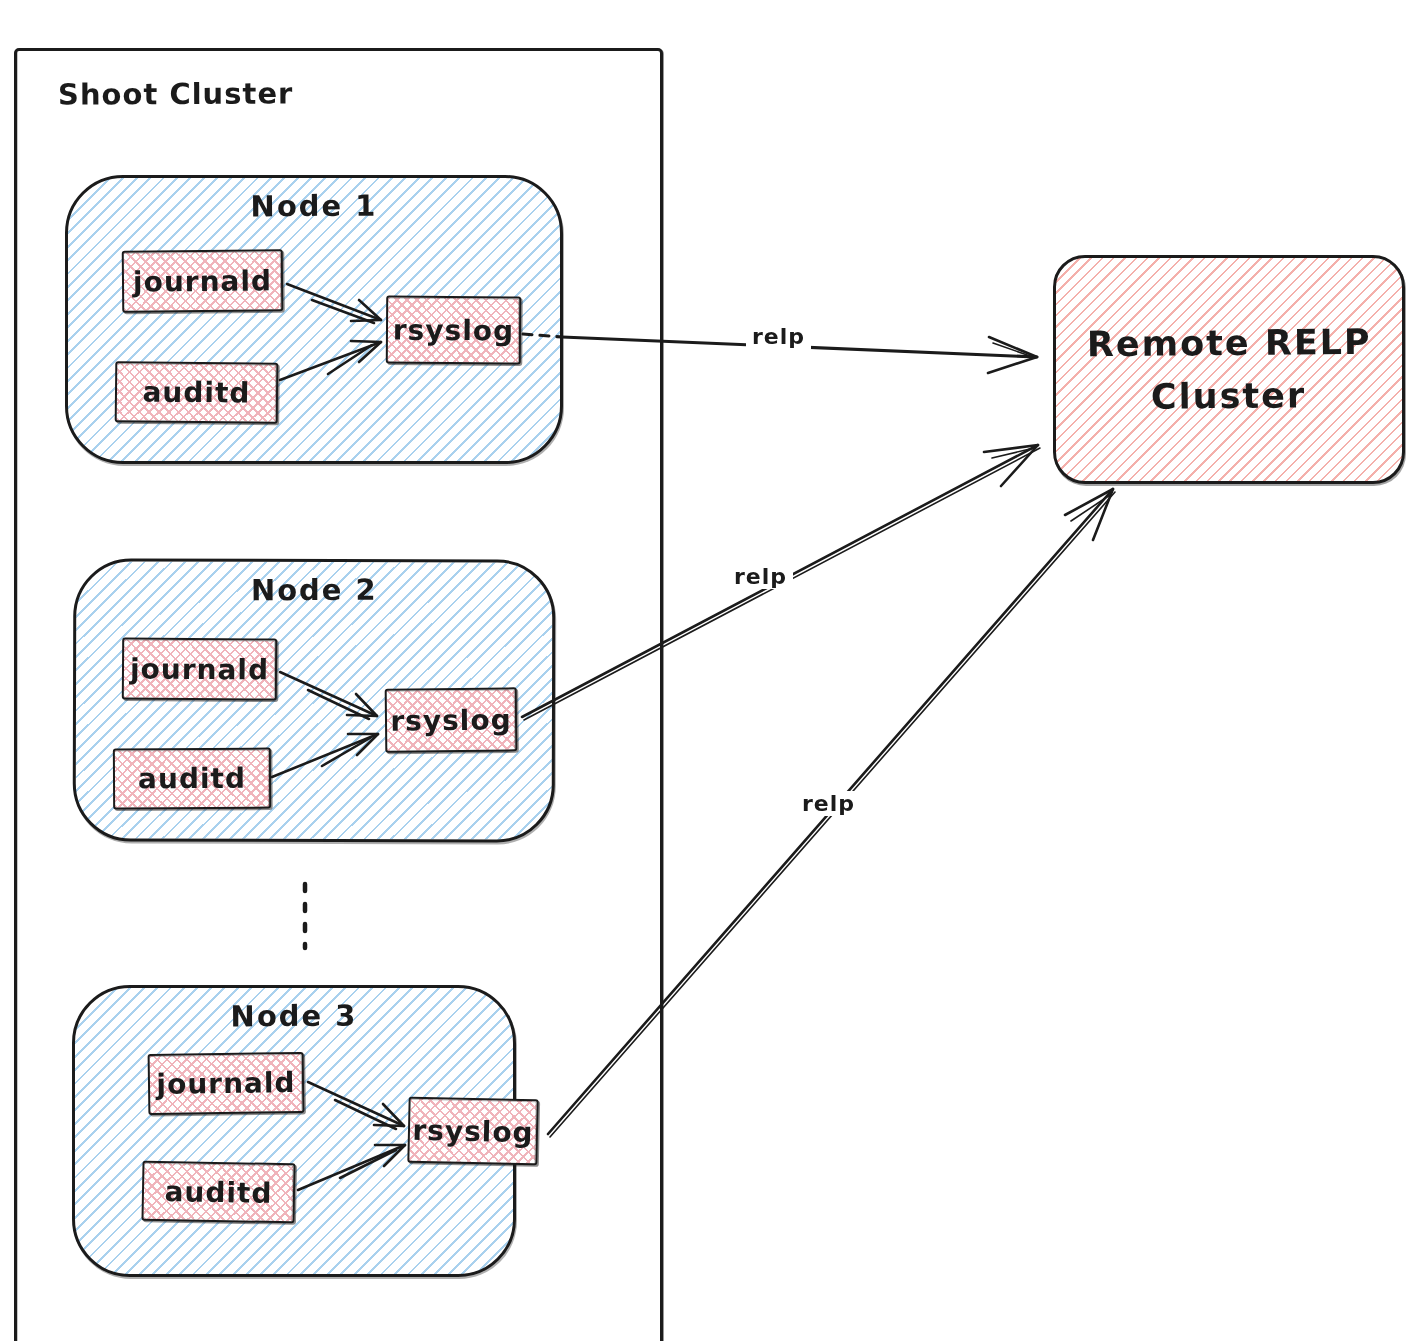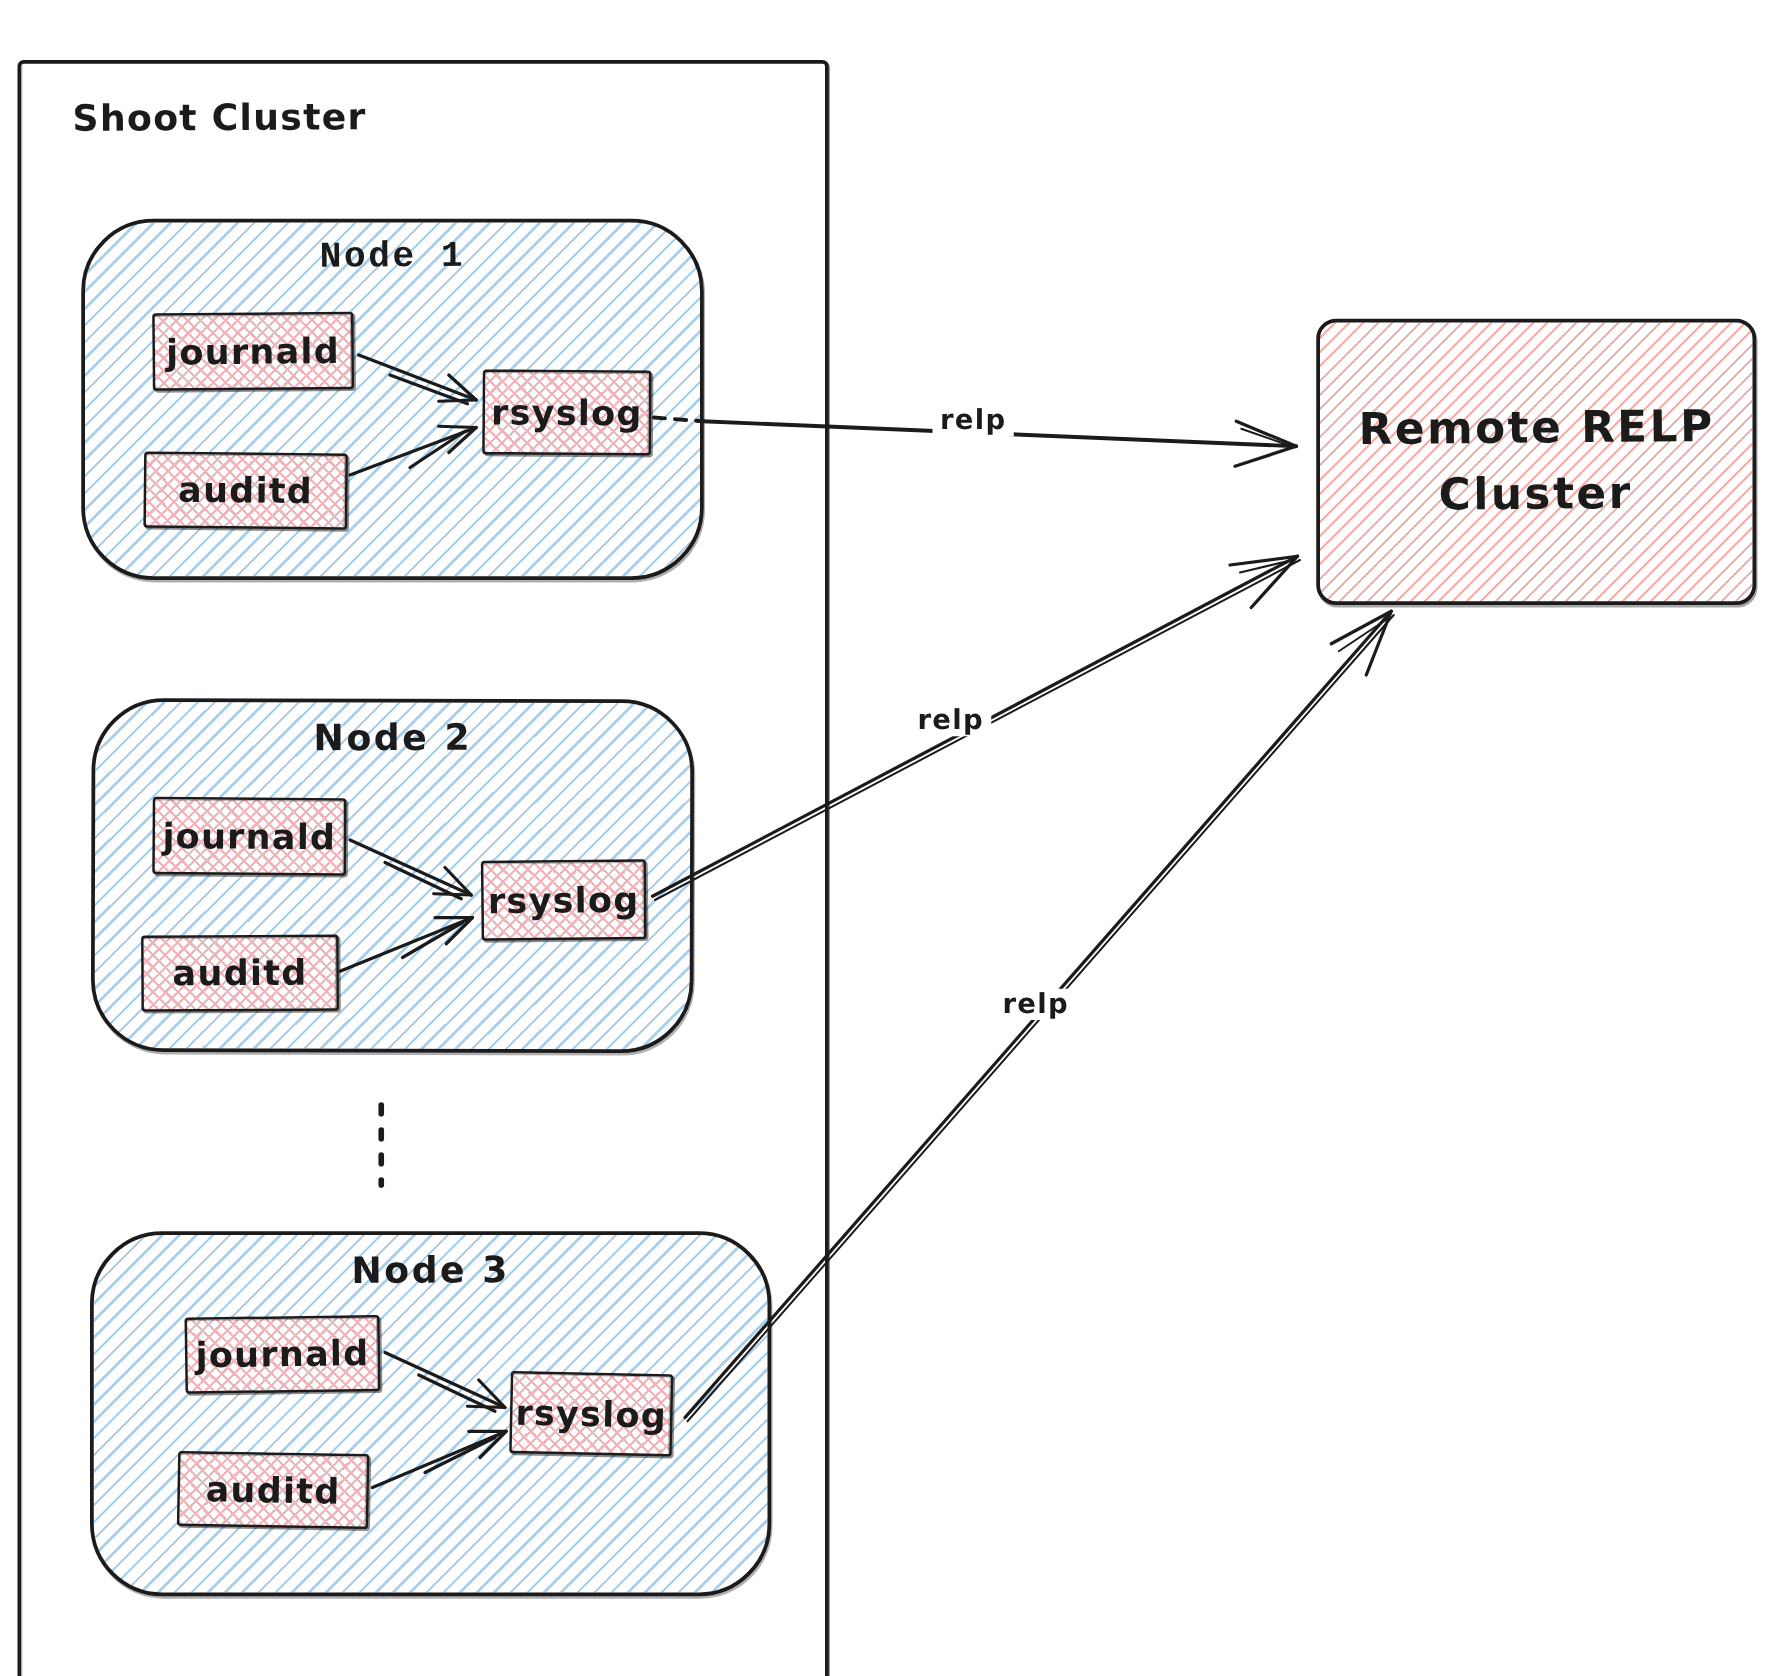--- a/index.html
+++ b/index.html
@@ -35,23 +35,23 @@
   
   .node{
     position:absolute;
     border:3.2px solid var(--stroke,#1b1b1b);
     border-radius:58px;
     background:
       repeating-linear-gradient(135deg, var(--node-fill,#a9d1ee) 0 2px, transparent 2px 9.5px),
       #fff;
     box-shadow:1px 2px 0 rgba(27,27,27,.35);
   }
-  .node1{left:65px;top:143px;width:498px;height:289px;font-family:Liberation Mono, monospace;}
+  .node1{left:65px;top:143px;width:498px;height:289px;}
   .node2{left:73px;top:527px;width:482px;height:283px;transform:rotate(0.15deg);}
-  .node3{left:72px;top:953px;width:545px;height:292px;text-decoration:underline;}
+  .node3{left:72px;top:953px;width:444px;height:292px;text-decoration:underline;}
   .node-label{
     position:absolute;top:11px;left:0;width:100%;
     text-align:center;
     font-size:29px;font-weight:600;letter-spacing:2px;
     color:var(--stroke,#1b1b1b);
     transform:rotate(-0.4deg);
   }
 
   
   .svc{
@@ -77,21 +77,21 @@
   .r2{left:385px;top:656px;width:132px;height:64px;transform:rotate(-0.6deg);}
   
   .j3{left:148px;top:1021px;width:156px;height:61px;transform:rotate(-0.8deg);}
   .a3{left:142px;top:1130px;width:153px;height:60px;transform:rotate(1deg);}
   .r3{left:408px;top:1066px;width:130px;height:66px;transform:rotate(1.2deg);}
 
   
   .server{
     position:absolute;left:1053px;top:223px;width:352px;height:229px;
     border:3.2px solid var(--stroke,#1b1b1b);
-    border-radius:16px;
+    border-radius:32px;
     background:
       repeating-linear-gradient(135deg, var(--server-fill,#f4b0ab) 0 1.7px, transparent 1.7px 8px),
       #fff;
     display:flex;flex-direction:column;align-items:center;justify-content:center;
     box-shadow:1px 2px 0 rgba(27,27,27,.4);
   }
   .server-line{
     font-size:35px;font-weight:700;letter-spacing:2px;
     color:var(--stroke,#1b1b1b);
     line-height:1.5;

